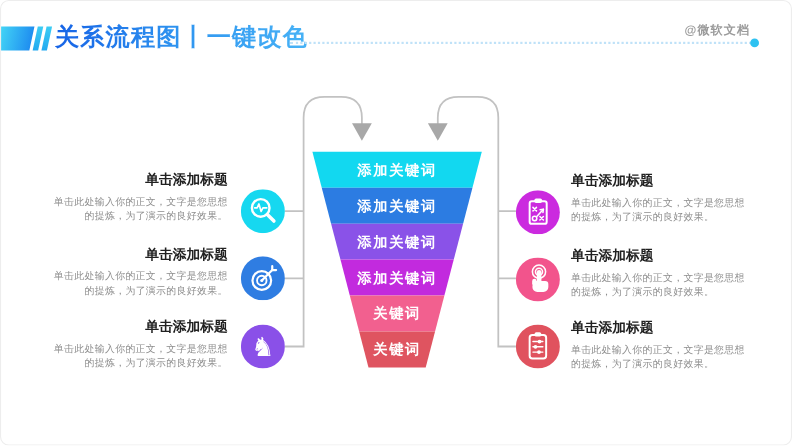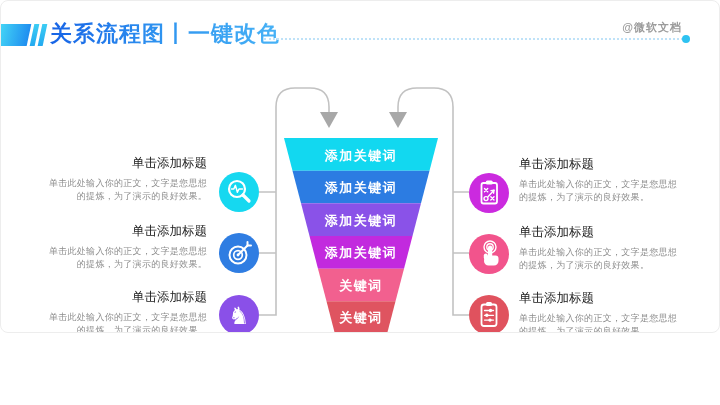--- a/index.html
+++ b/index.html
@@ -1,19 +1,19 @@
 <!DOCTYPE html>
 <html><head>
 <meta charset="utf-8">
 <style>
   * { margin:0; padding:0; box-sizing:border-box; }
   html,body { background:#fff; }
   body { font-family:"Liberation Sans","DejaVu Sans",sans-serif; }
   .slide {
-    position:relative; width:720px; height:333px; background:#ffffff;
+    position:relative; width:720px; height:405px; background:#ffffff;
     border:1px solid #ededed; border-radius:8px; overflow:hidden;
   }
   
   .deco-main {
     position:absolute; left:-4px; top:23px; width:32px; height:22px;
     background:linear-gradient(90deg,#45d8f6,#1f8ef0);
     transform:skewX(-12deg);
   }
   .deco-bar { position:absolute; top:23px; width:5px; height:22px;
     background:linear-gradient(180deg,#3ccdf4,#23a9f0); transform:skewX(-12deg); }
@@ -39,21 +39,21 @@
     border-radius:50%; background:#2ec2f1;
   }
   
   .diagram { position:absolute; left:0; top:0; width:720px; height:405px; }
   .diagram text.funnel-label {
     font-family:"Liberation Sans","DejaVu Sans",sans-serif;
     font-size:13px; font-weight:700; fill:#ffffff; letter-spacing:1.5px;
   }
   
   .item { position:absolute; width:160px; }
-  .item .item-title { font-size:12.5px; font-weight:400; color:#212121; margin-bottom:5px; }
+  .item .item-title { font-size:12.5px; font-weight:700; color:#212121; margin-bottom:5px; }
   .item .item-body  { font-size:9px; line-height:12.5px; color:#8d8d8d; letter-spacing:0.3px; }
   .item.left  { text-align:right; }
   .item.right { text-align:left; }
   .item.l1 { left:46px;  top:154px; }
   .item.l2 { left:46px;  top:222px; }
   .item.l3 { left:46px;  top:288px; }
   .item.r1 { left:518px; top:155px; }
   .item.r2 { left:518px; top:223px; }
   .item.r3 { left:518px; top:289px; }
   

